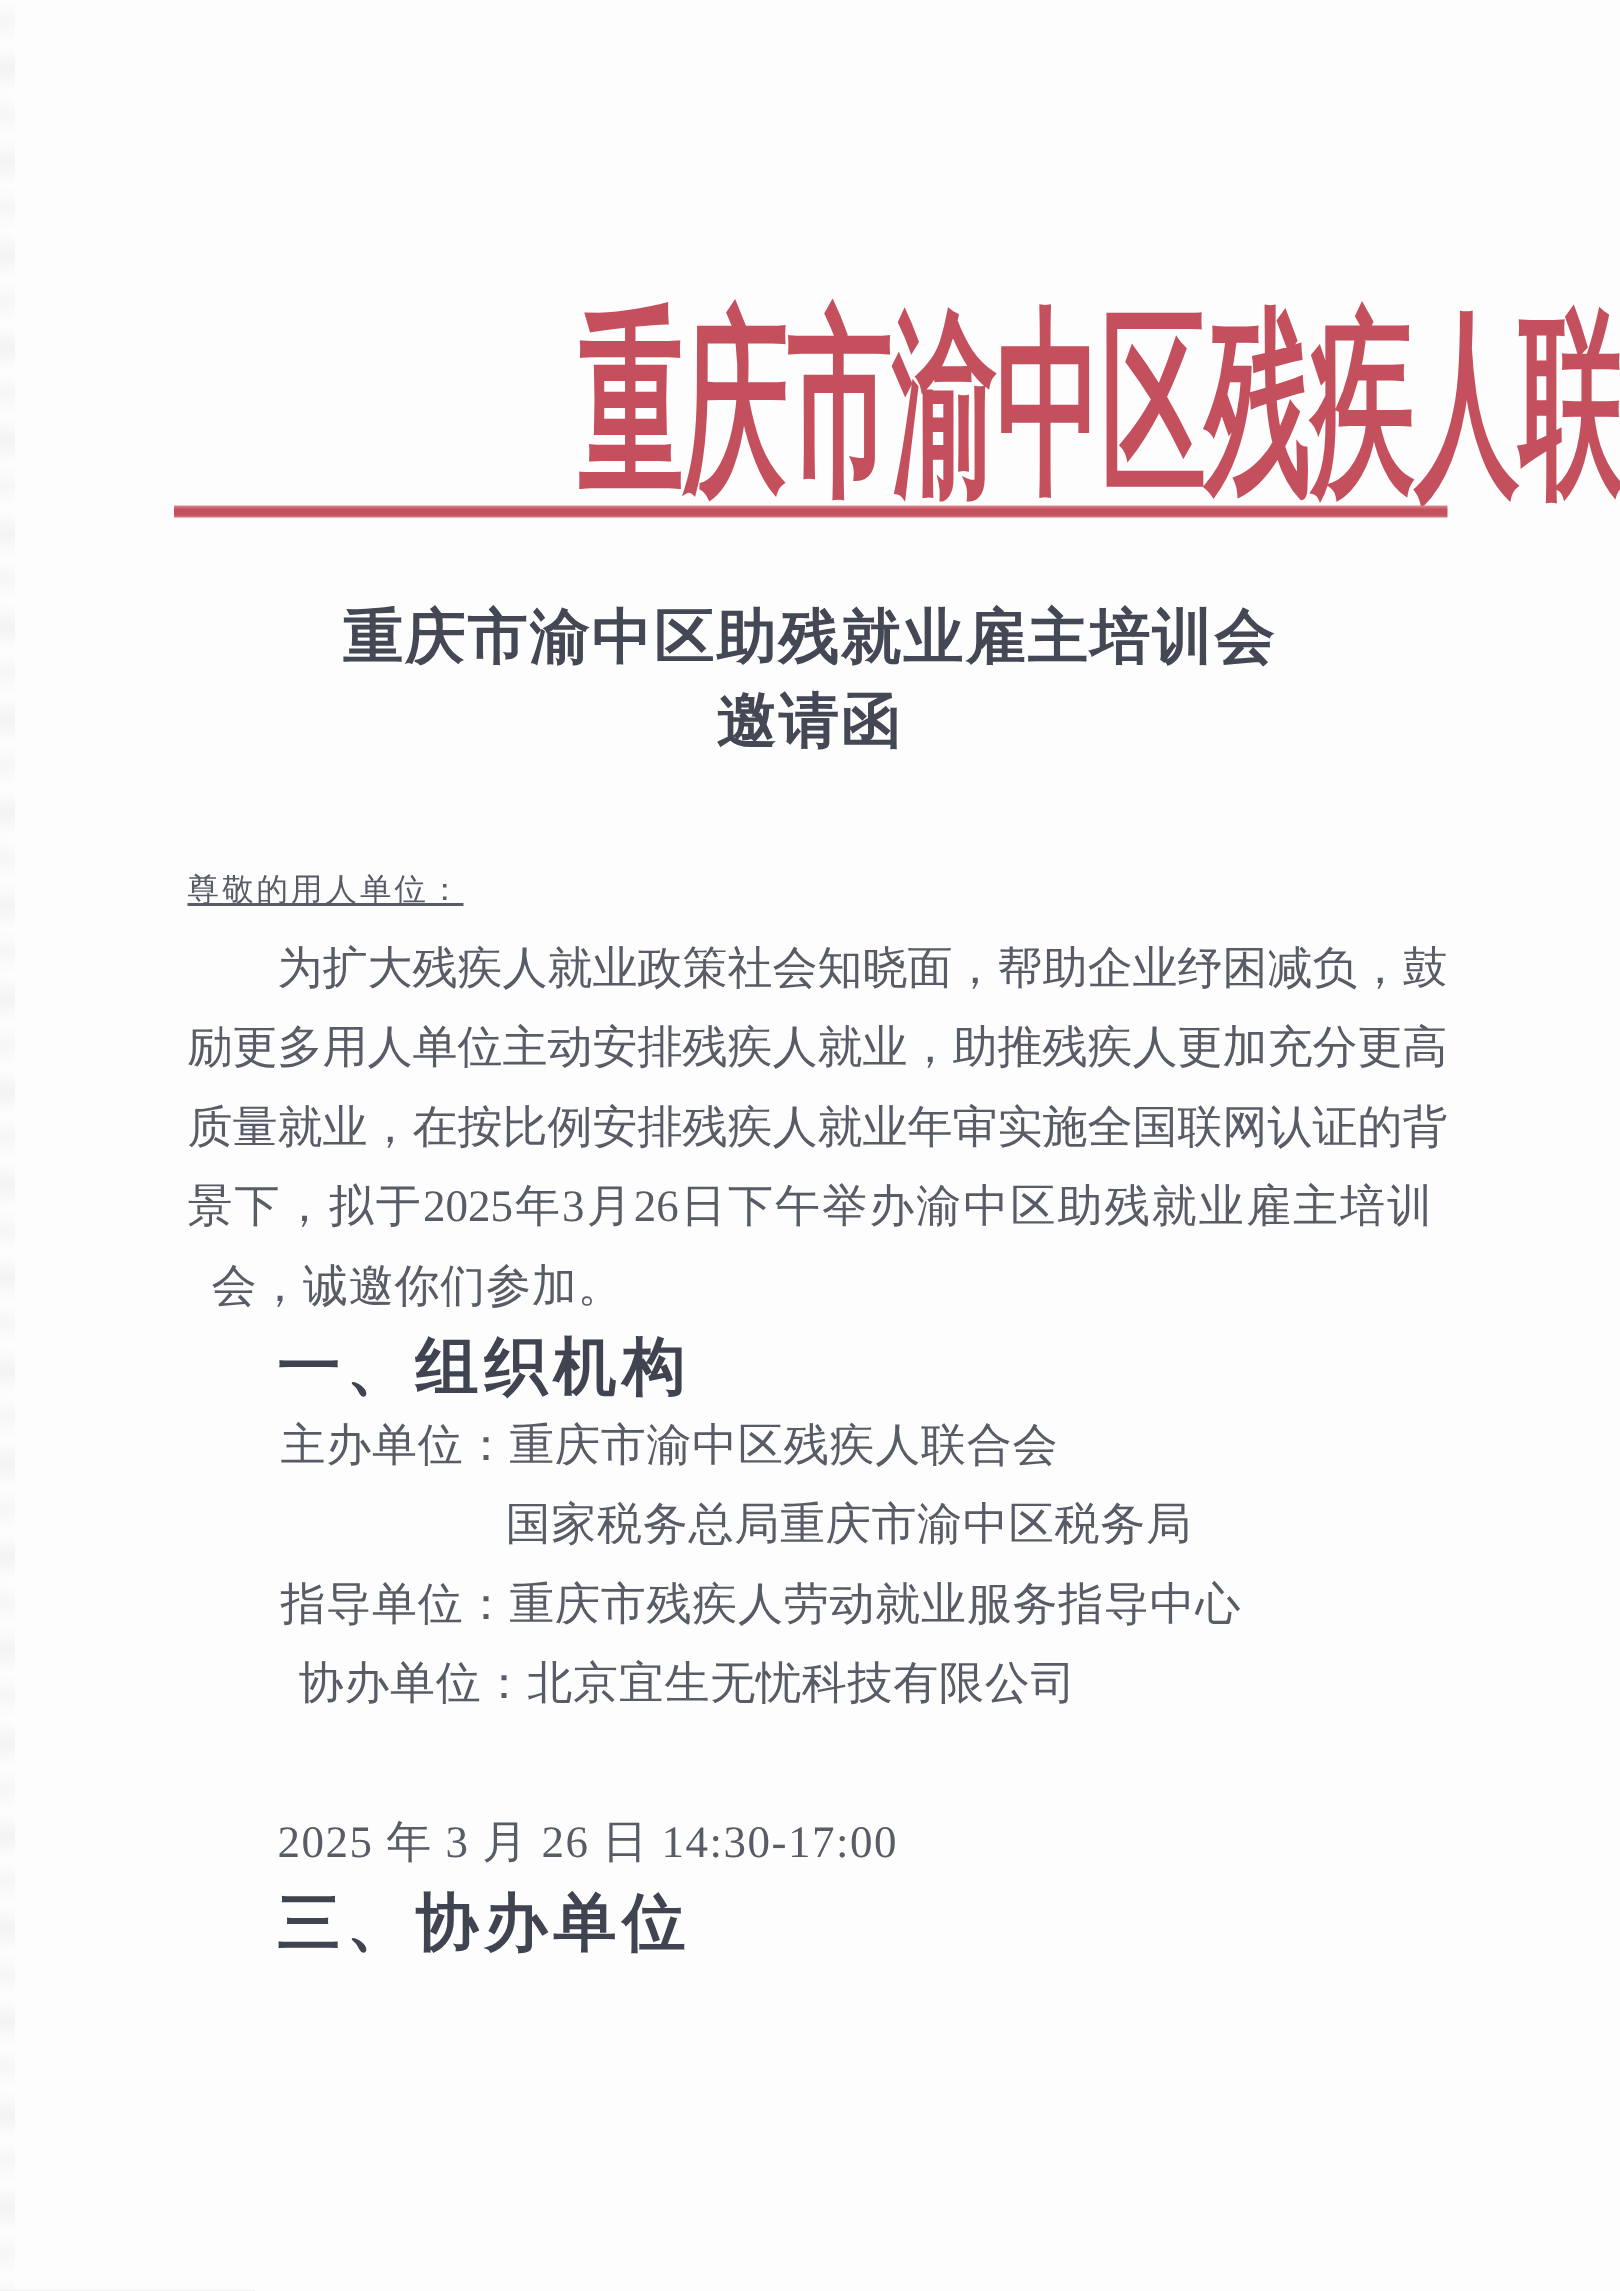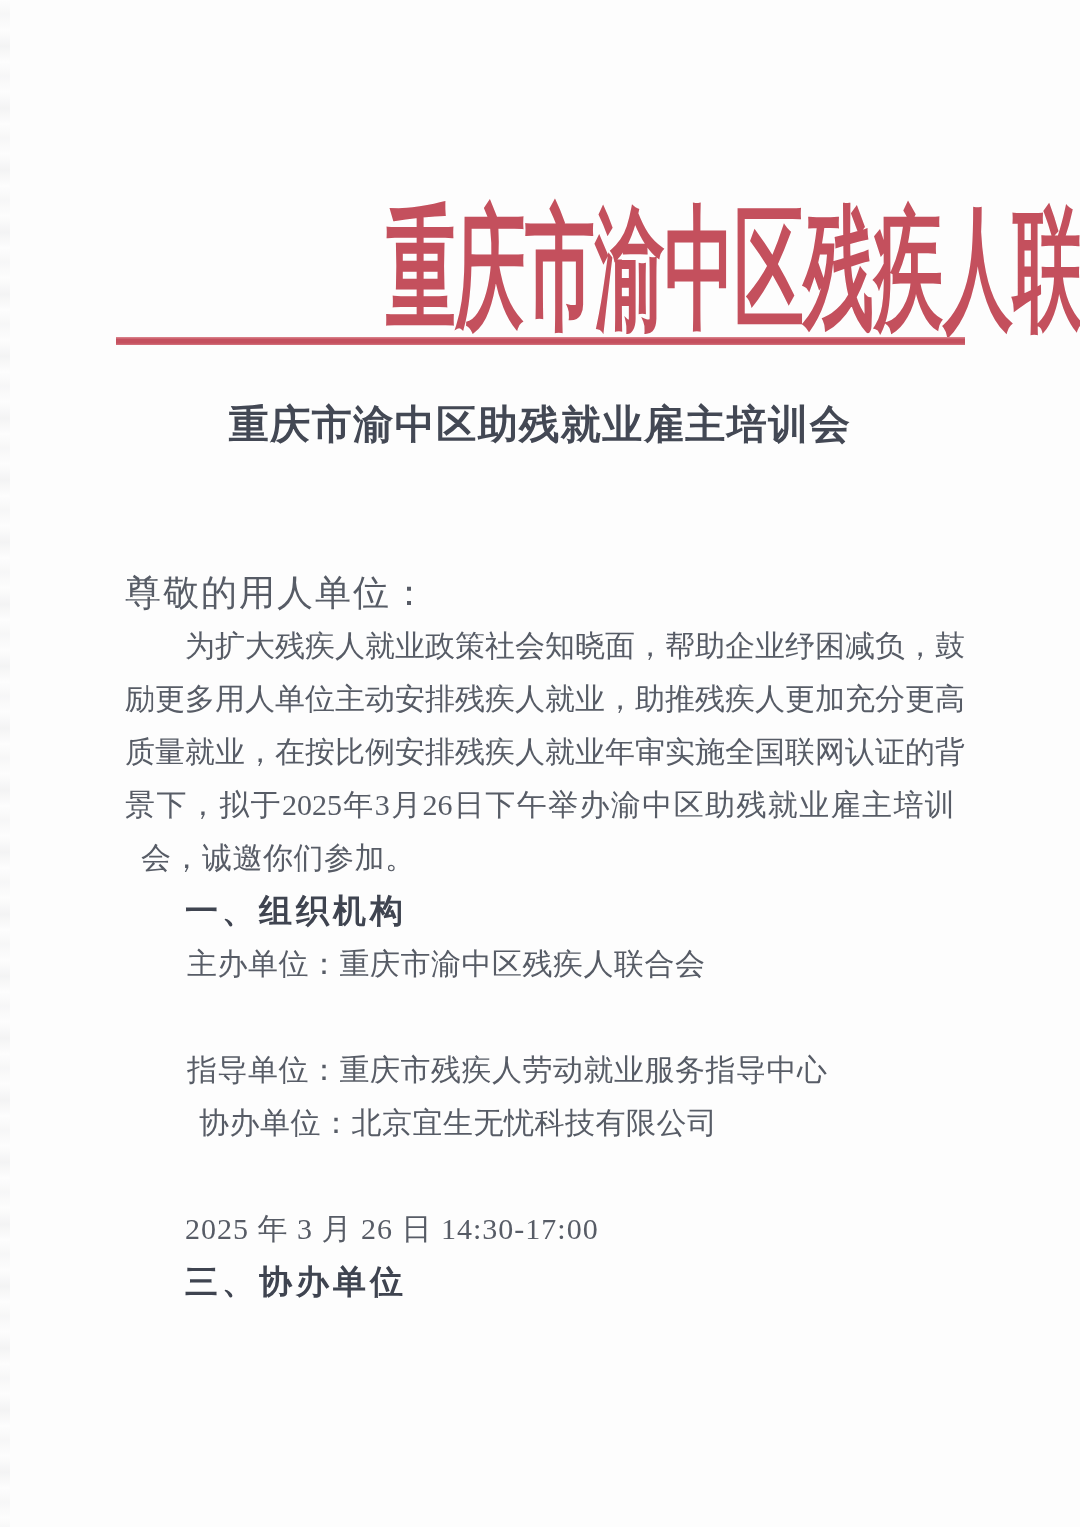--- a/index.html
+++ b/index.html
@@ -46,27 +46,27 @@
     text-align:center;white-space:nowrap;
     font-size:40px;font-weight:700;color:#434854;letter-spacing:1.5px;
   }
   .doc-title.t1{top:395px;}
   .doc-title.t2{top:451px;}
   
   .ln{
     position:absolute;height:54px;line-height:54px;
     font-size:30px;color:#575c66;white-space:nowrap;
   }
-  .salutation{letter-spacing:2px;font-size:36px;}
+  .salutation{letter-spacing:2px;font-size:21px;text-decoration:underline;}
   .para-end{letter-spacing:0.5px;margin-left:16px;}
   .info{letter-spacing:0.5px;}
   .date-line{letter-spacing:1px;}
   .heading{
     font-family:"Liberation Sans","DejaVu Sans",sans-serif;
-    font-weight:700;color:#3f4450;letter-spacing:4px;font-size:33px;
+    font-weight:700;color:#3f4450;letter-spacing:4px;font-size:42px;
   }
   .justify{display:flex;justify-content:space-between;}
   .justify span{display:inline-block;}
   .l0{left:125px;top:566px;}
   .l1{left:185px;top:619px;width:770px;}
   .l2{left:125px;top:672px;width:830px;}
   .l3{left:125px;top:725px;width:830px;}
   .l4{left:125px;top:778px;width:830px;}
   .l5{left:125px;top:831px;}
   .l6{left:185px;top:884px;}
@@ -84,20 +84,21 @@
 <div class="page">
 
   <div class="scan-edge"></div>
 
   <div class="letterhead">
     <span class="lh-scale">重庆市渝中区残疾人联合会</span>
   </div>
   <div class="letterhead-rule"></div>
 
   <div class="doc-title t1">重庆市渝中区助残就业雇主培训会</div>
+  <div class="doc-title t2">邀请函</div>
 
   <div class="ln salutation l0">尊敬的用人单位：</div>
 
   <div class="ln l1 justify">
       <span>为</span>
       <span>扩</span>
       <span>大</span>
       <span>残</span>
       <span>疾</span>
       <span>人</span>
@@ -207,20 +208,21 @@
       <span>业</span>
       <span>雇</span>
       <span>主</span>
       <span>培</span>
       <span>训</span>
     </div>
   <div class="ln para-end l5">会，诚邀你们参加。</div>
 
   <div class="ln heading l6">一、组织机构</div>
   <div class="ln info l7">主办单位：重庆市渝中区残疾人联合会</div>
+  <div class="ln info l8">国家税务总局重庆市渝中区税务局</div>
   <div class="ln info l9">指导单位：重庆市残疾人劳动就业服务指导中心</div>
   <div class="ln info l10">协办单位：北京宜生无忧科技有限公司</div>
 
   <div class="ln info date-line l12">2025 年 3 月 26 日 14:30-17:00</div>
 
   <div class="ln heading l13">三、协办单位</div>
 
 </div>
 
 </body></html>

